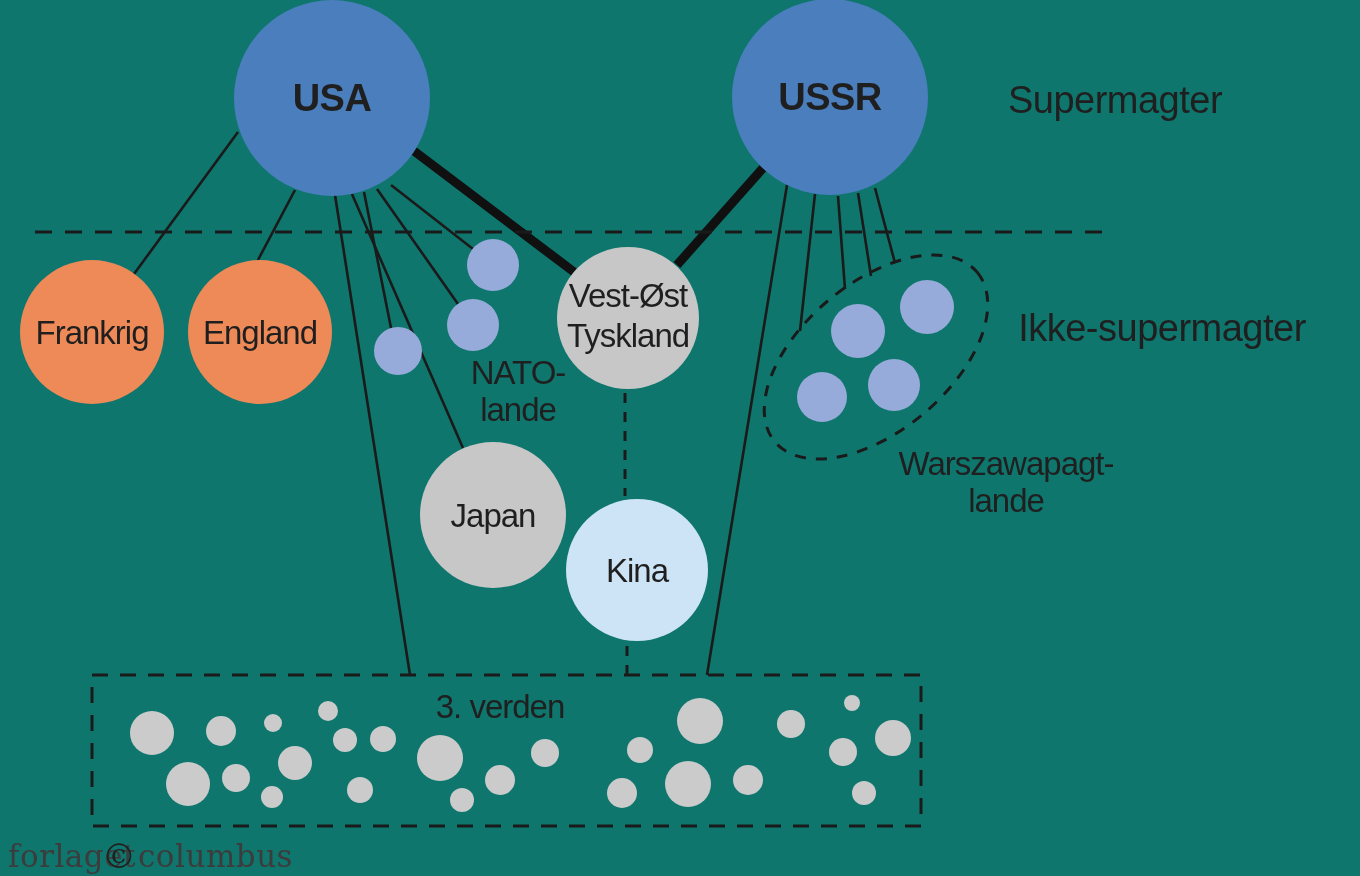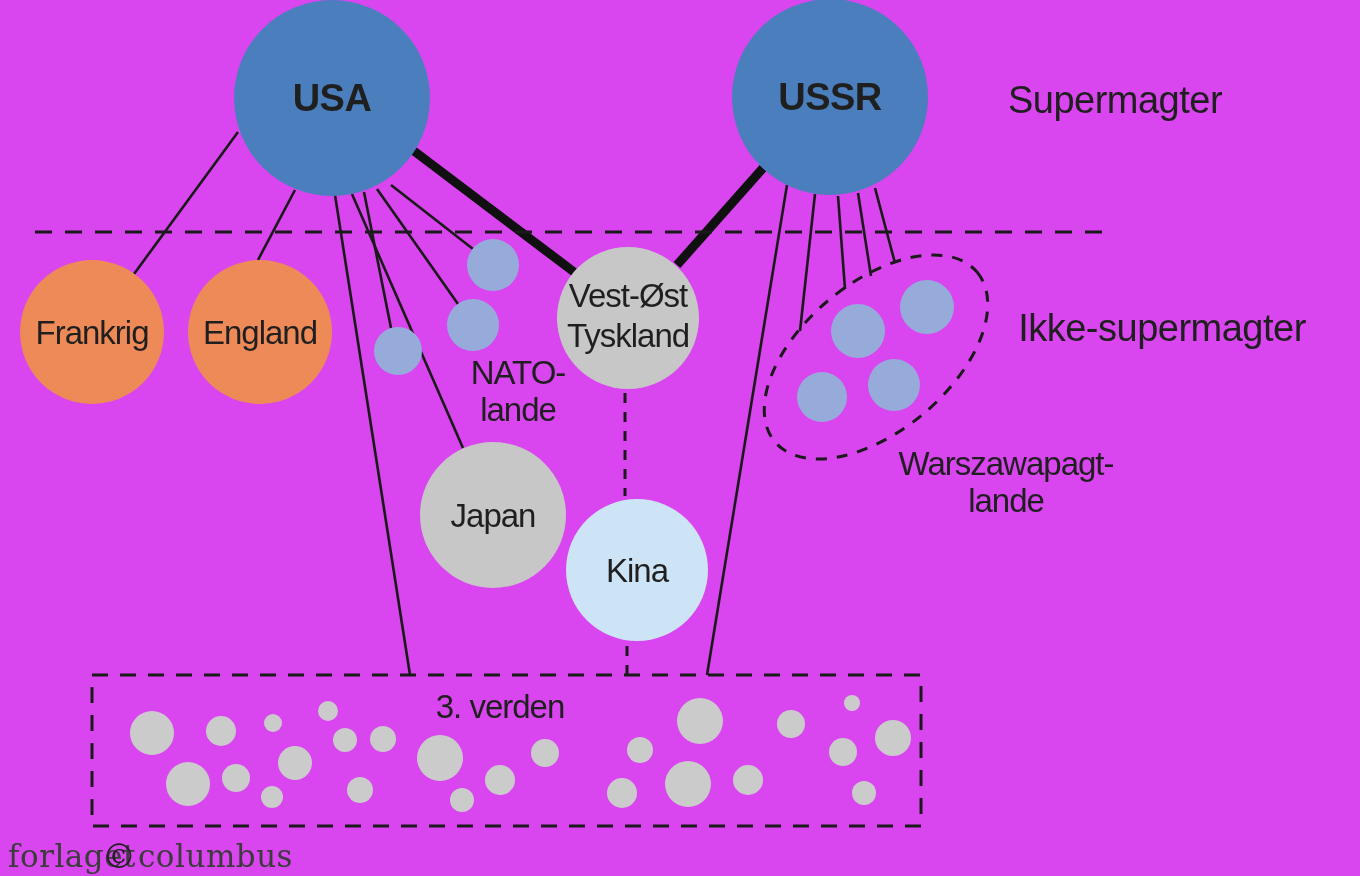--- a/index.html
+++ b/index.html
@@ -1,16 +1,16 @@
 <!DOCTYPE html>
 <html><head>
 <meta charset="utf-8">
 <style>
   html,body{margin:0;padding:0;background:#ffffff;}
-  .stage{width:1360px;height:876px;position:relative;background:#d946ef;overflow:hidden;}
+  .stage{width:1360px;height:876px;position:relative;background:#0f766e;overflow:hidden;}
   svg{display:block;}
   text{font-family:"Liberation Sans",sans-serif;fill:#1f1f1f;}
   .node-label{font-size:33px;text-anchor:middle;letter-spacing:-1px;}
   .super-label{font-size:38px;font-weight:bold;text-anchor:middle;letter-spacing:-0.5px;}
   .level-label{font-size:38px;text-anchor:middle;letter-spacing:-0.5px;}
   .thin-line{stroke:#1a1a1a;stroke-width:2.6;fill:none;}
   .thick-line{stroke:#101010;stroke-width:9;fill:none;}
   .dash-h{stroke:#1a1a1a;stroke-width:3;stroke-dasharray:17 13;fill:none;}
   .dash-v{stroke:#1a1a1a;stroke-width:3;stroke-dasharray:10 9;fill:none;}
   .dash-shape{stroke:#1a1a1a;stroke-width:3;stroke-dasharray:11 10;fill:none;}

